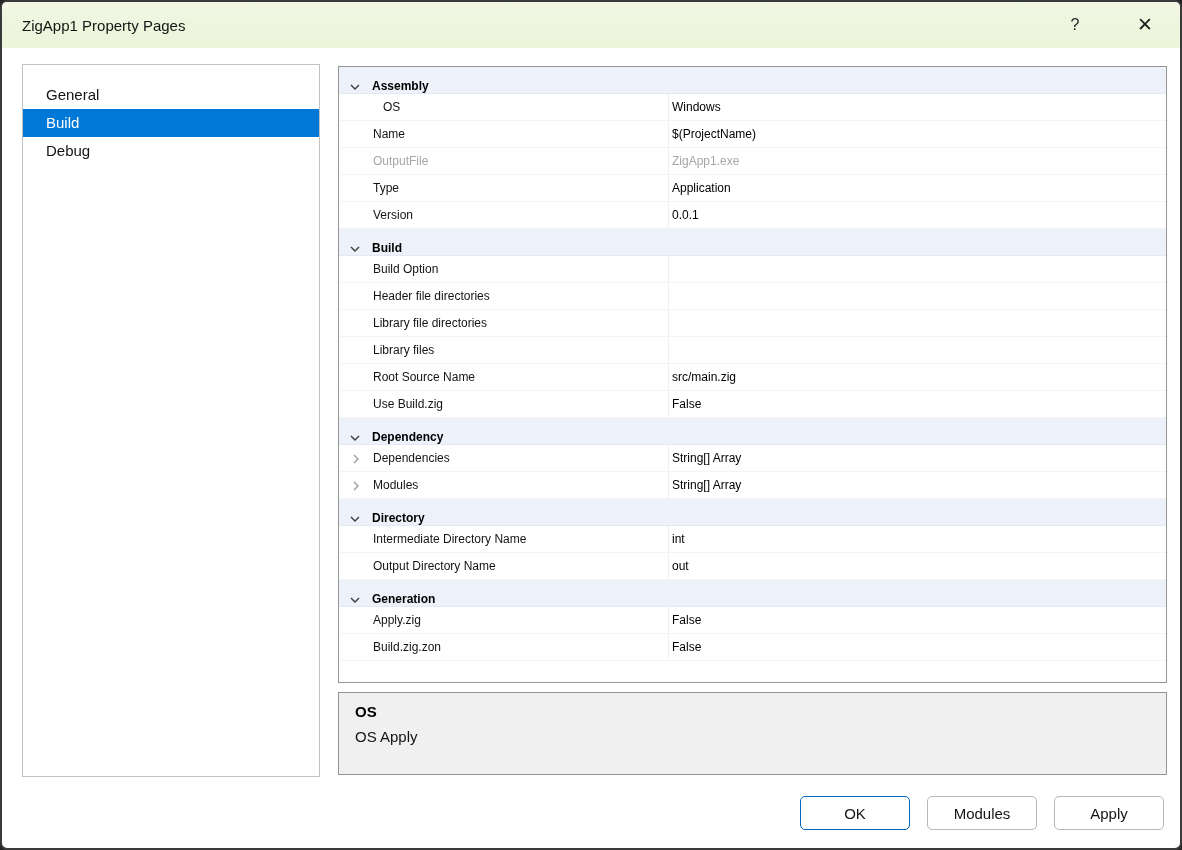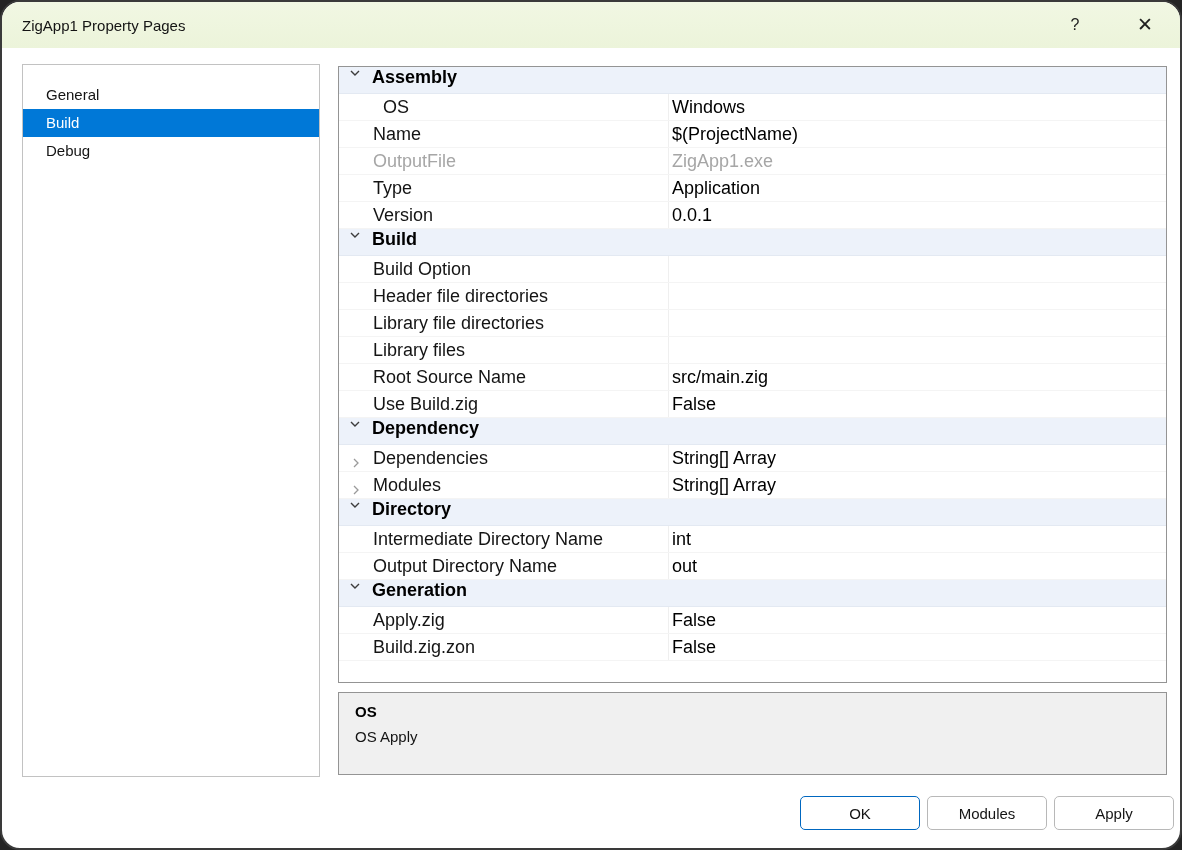--- a/index.html
+++ b/index.html
@@ -1,58 +1,58 @@
 <!DOCTYPE html>
 <html><head>
 <meta charset="utf-8">
 <style>
   * { margin:0; padding:0; box-sizing:border-box; }
   html,body { width:1182px; height:850px; background:#242424; font-family:"Liberation Sans", sans-serif; }
   .window{ position:relative; width:1182px; height:850px; background:#ffffff;
-           border:2px solid #3a3a3a; border-radius:20px; overflow:hidden; }
+           border:2px solid #3a3a3a; border-radius:7px; overflow:hidden; }
 
   
   .titlebar{ position:absolute; left:0; top:0; right:0; height:46px;
              background:linear-gradient(#f1f7e3,#ecf4da); display:flex; align-items:center; }
   .title{ padding-left:20px; font-size:15px; color:#141414; }
   .tb-btn{ position:absolute; top:7px; width:34px; height:32px; border:none; background:transparent;
            font-size:16px; color:#1f1f1f; cursor:pointer; font-family:inherit; line-height:32px; }
   .tb-help{ left:1056px; }
   .tb-close{ left:1126px; font-size:19px; font-weight:300; }
 
   
   .sidebar{ position:absolute; left:20px; top:62px; width:298px; height:713px;
             border:1px solid #c2c2c2; background:#fff; padding-top:16px; }
   .side-item{ height:28px; line-height:28px; padding-left:23px; font-size:15px; color:#141414; cursor:default; }
   .side-item.selected{ background:#0078d7; color:#ffffff; }
 
   
   .propgrid{ position:absolute; left:336px; top:64px; width:829px; height:617px;
              border:1px solid #949494; background:#fff; overflow:hidden; }
-  .row{ height:27px; display:flex; align-items:flex-start; position:relative; font-size:18px; }
+  .row{ height:27px; display:flex; align-items:flex-end; position:relative; font-size:12px; }
   .row.cat{ background:#edf2fa; font-weight:bold; color:#000; border-bottom:1px solid #e3e9f2; }
   .cat .chev{ margin-left:10px; width:14px; height:12px; display:flex; align-items:center; }
   .cat .cat-label{ margin-left:9px; }
   .row.prop{ border-bottom:1px solid #f4f4f4; background:#fff; }
   .prop .pname{ width:330px; padding-left:34px; border-right:1px solid #efefef; height:100%;
                 display:flex; align-items:center; color:#141414; }
   .prop .pval{ flex:1; padding-left:3px; height:100%; display:flex; align-items:center;
                font-weight:normal; color:#000; }
   .prop.disabled .pname, .prop.disabled .pval{ color:#a6a6a6; font-weight:normal; }
   .prop.sel .pname{ padding-left:44px; }
   .prop .exp{ position:absolute; left:11px; top:8px; width:12px; height:12px; }
 
   
   .desc{ position:absolute; left:336px; top:690px; width:829px; height:83px;
          background:#f0f0f0; border:1px solid #949494; padding:10px 16px; }
   .desc-title{ font-weight:bold; font-size:15px; color:#000; }
   .desc-text{ font-size:15px; margin-top:8px; color:#141414; }
 
   
-  .btn{ position:absolute; top:794px; width:120px; height:34px; background:#ffffff;
+  .btn{ position:absolute; top:794px; width:110px; height:34px; background:#ffffff;
         border:1px solid #b8b8b8; border-radius:5px; font-size:15px; color:#141414;
         font-family:inherit; cursor:pointer; }
   .btn.primary{ border:1px solid #0067c0; }
   .btn-ok{ left:798px; } .btn-cancel{ left:925px; } .btn-apply{ left:1052px; }
 </style>
 </head>
 <body>
 
 <div class="window">
 

